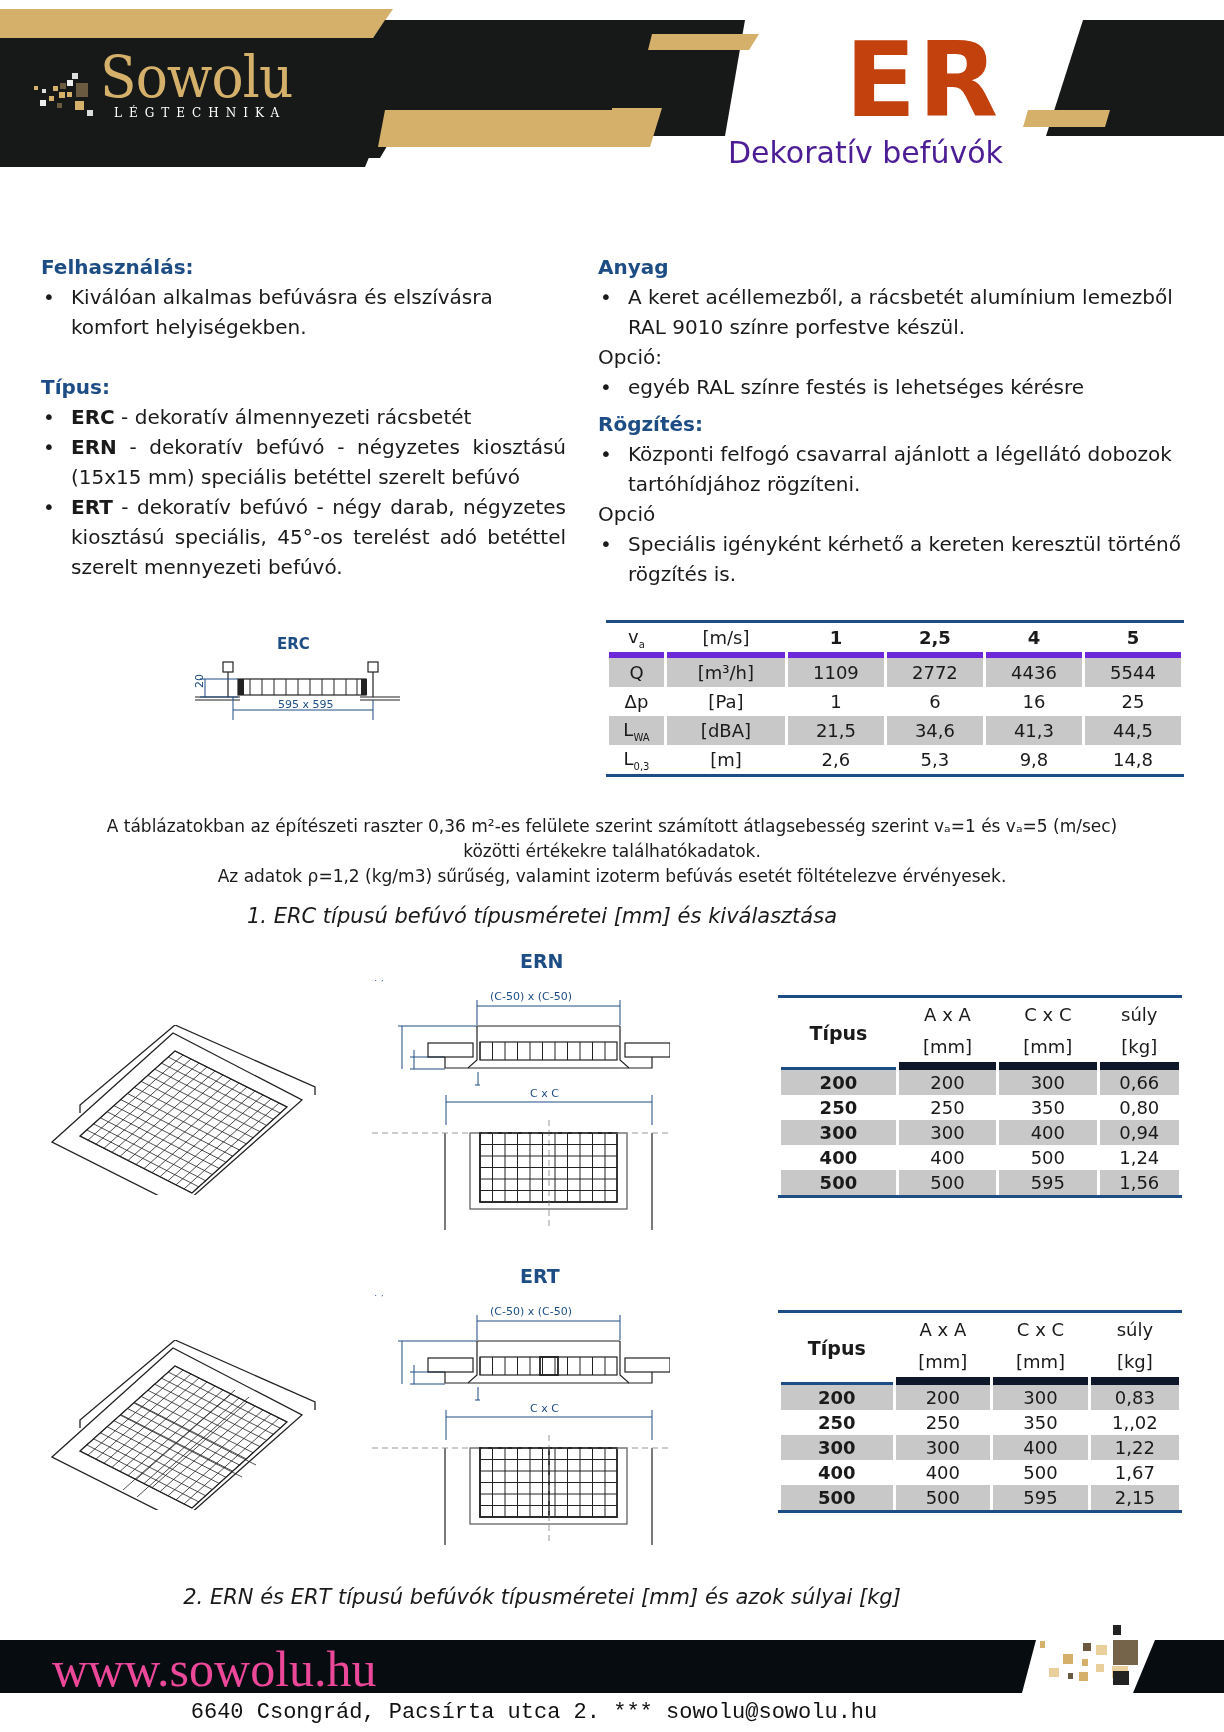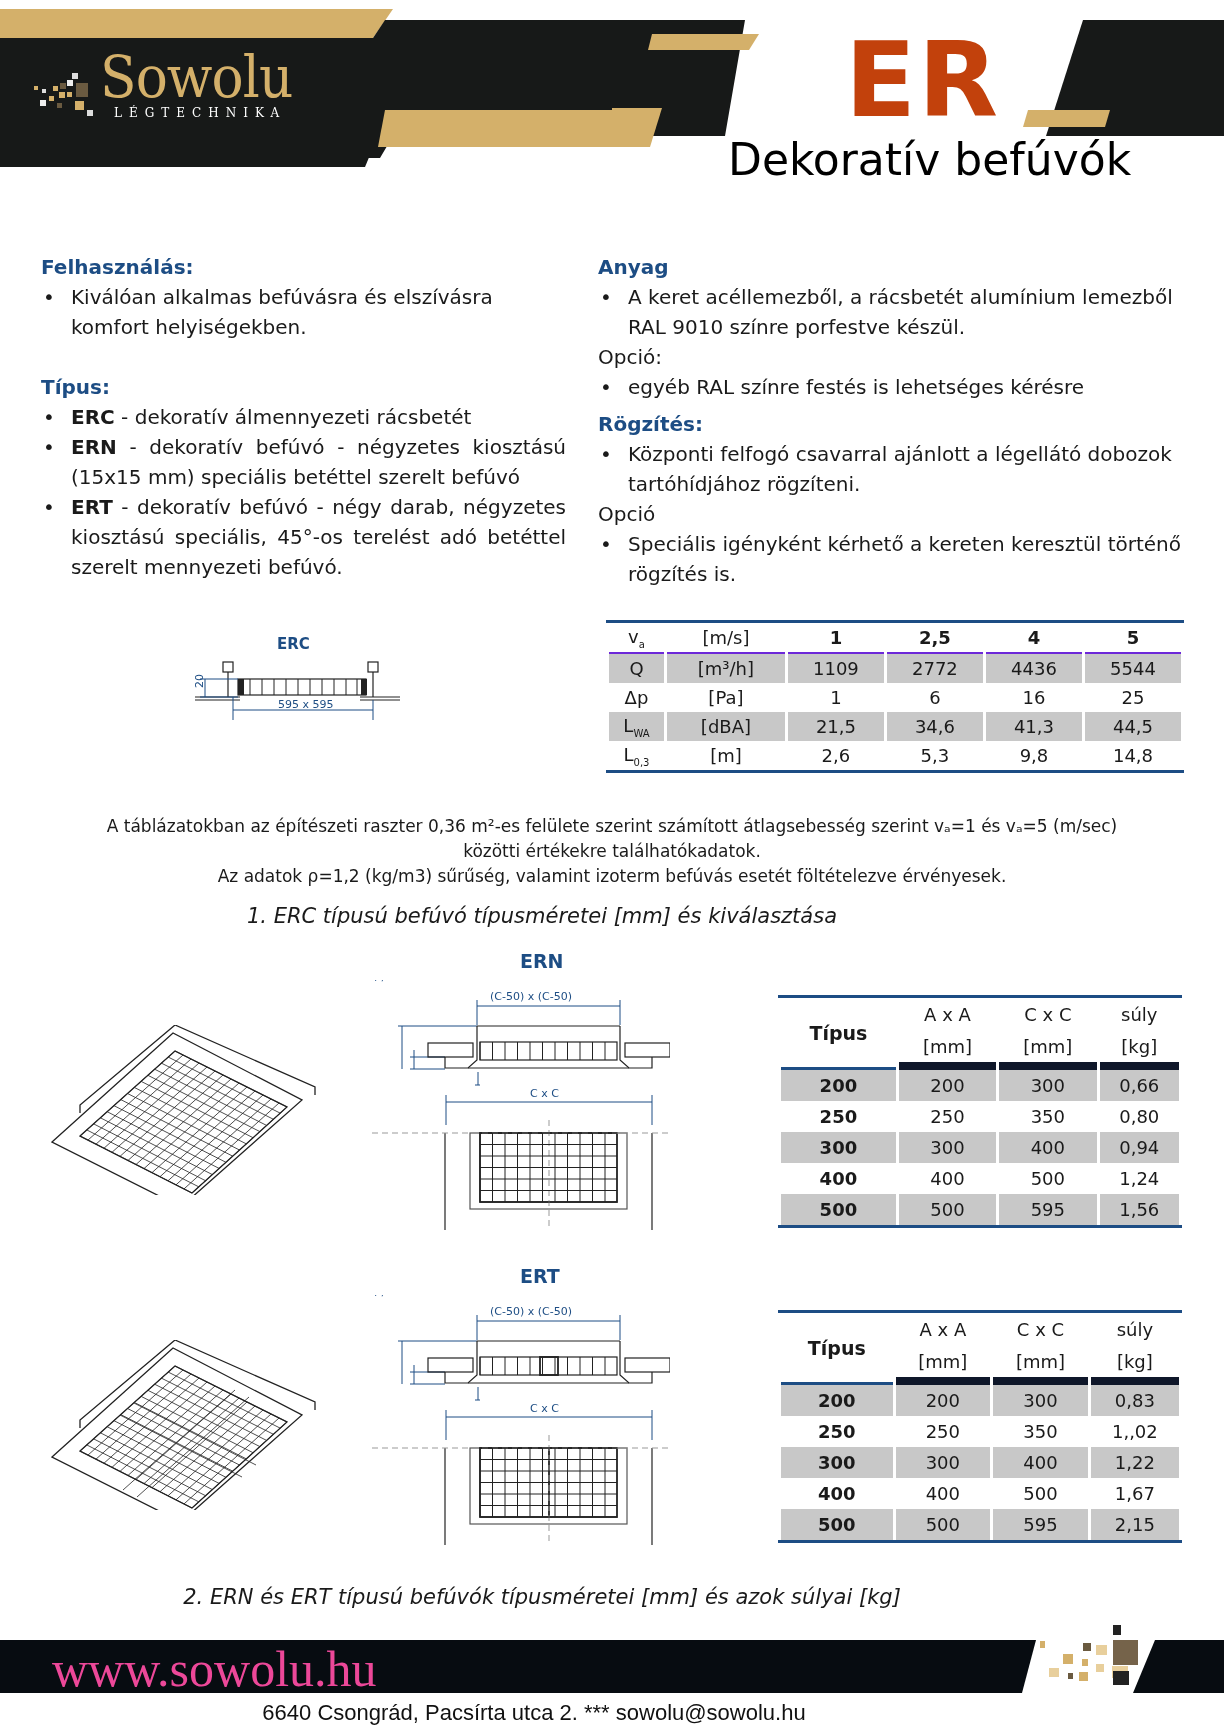--- a/index.html
+++ b/index.html
@@ -3,51 +3,51 @@
 <meta charset="utf-8">
 <style>
   html,body{margin:0;padding:0;background:#fff;}
   body{width:1224px;height:1732px;position:relative;overflow:hidden;font-family:"DejaVu Sans",sans-serif;color:#1a1a1a;}
   .abs{position:absolute;}
   
   .hdr svg{position:absolute;left:0;top:0;}
   .logo-word{position:absolute;left:100px;top:48px;font-family:"DejaVu Serif",serif;font-size:58px;color:#d4b06a;letter-spacing:-1px;line-height:1;transform:scaleX(0.92);transform-origin:left;}
   .logo-sub{position:absolute;left:114px;top:106px;font-family:"DejaVu Serif",serif;font-size:12px;color:#fff;letter-spacing:7px;}
   .er-title{position:absolute;left:845px;top:28px;font-size:104px;font-weight:bold;color:#c2410c;line-height:1;letter-spacing:2px;}
-  .sub-title{position:absolute;left:728px;top:138px;font-size:44px;color:#000000;line-height:1;}
+  .sub-title{position:absolute;left:728px;top:138px;font-size:30px;color:#4c1d95;line-height:1;}
   
   .sec-h{font-weight:bold;color:#1d4d84;font-size:20px;line-height:30px;}
   .txt{font-size:20px;line-height:30px;}
   ul.bl{list-style:none;margin:0;padding:0;}
   ul.bl li{position:relative;padding-left:30px;font-size:20px;line-height:30px;}
   ul.bl li::before{content:"•";position:absolute;left:2px;top:0;}
   .justify{text-align:justify;}
   
   table{border-collapse:separate;border-spacing:3px 0;}
   .perf{position:absolute;left:606px;top:620px;width:578px;border-top:3px solid #1d4d84;border-bottom:3px solid #1d4d84;}
   .perf td{text-align:center;font-size:18px;height:29px;padding:0;}
   .perf tr.g td{background:#c8c8c8;}
-  .perf tr.first td{border-bottom:2px solid #6d28d9;}
+  .perf tr.first td{border-bottom:6px solid #6d28d9;}
   .perf td.b{font-weight:bold;}
   sub{font-size:10px;}
   
   .note{position:absolute;left:0;width:1224px;text-align:center;font-size:17px;line-height:25px;}
   .caption{position:absolute;left:0;width:1084px;text-align:center;font-size:21px;font-style:italic;}
   
   .sz{position:absolute;left:778px;width:404px;border-top:3px solid #1d4d84;border-bottom:3px solid #1d4d84;}
-  .sz td{text-align:center;font-size:18px;height:31px;padding:0;}
+  .sz td{text-align:center;font-size:18px;height:25px;padding:0;}
   .sz th{font-weight:normal;font-size:18px;height:32px;padding:0;}
   .sz th.tp{font-weight:bold;font-size:19px;}
   .sz tr.hd2 th{border-bottom:8px solid #0f172a;}
   .sz tr.g td{background:#c8c8c8;}
   .sz td.b{font-weight:bold;}
   .drawing-label{position:absolute;font-weight:bold;color:#1d4d84;}
   
   .foot-url{position:absolute;left:52px;top:1644px;font-family:"Liberation Serif",serif;font-size:50px;color:#ec4899;line-height:1;}
-  .foot-addr{position:absolute;left:0;width:1068px;top:1700px;text-align:center;font-family:Liberation Sans, sans-serif;font-size:22px;color:#111;}
+  .foot-addr{position:absolute;left:0;width:1068px;top:1700px;text-align:center;font-family:Liberation Mono, monospace;font-size:22px;color:#111;}
 </style>
 </head>
 <body>
 
 <div class="hdr">
   <svg width="1224" height="200">
     <polygon points="0,9 393,9 373,38 0,38" fill="#d4b06a"></polygon>
     <polygon points="0,38 373,38 385,20 745,20 725,136 393,136 380,158 0,158" fill="#171918"></polygon>
     <polygon points="385,110 640,110 628,147 378,147" fill="#d4b06a"></polygon>
     <polygon points="0,155 370,155 365,167 0,167" fill="#171918"></polygon>

